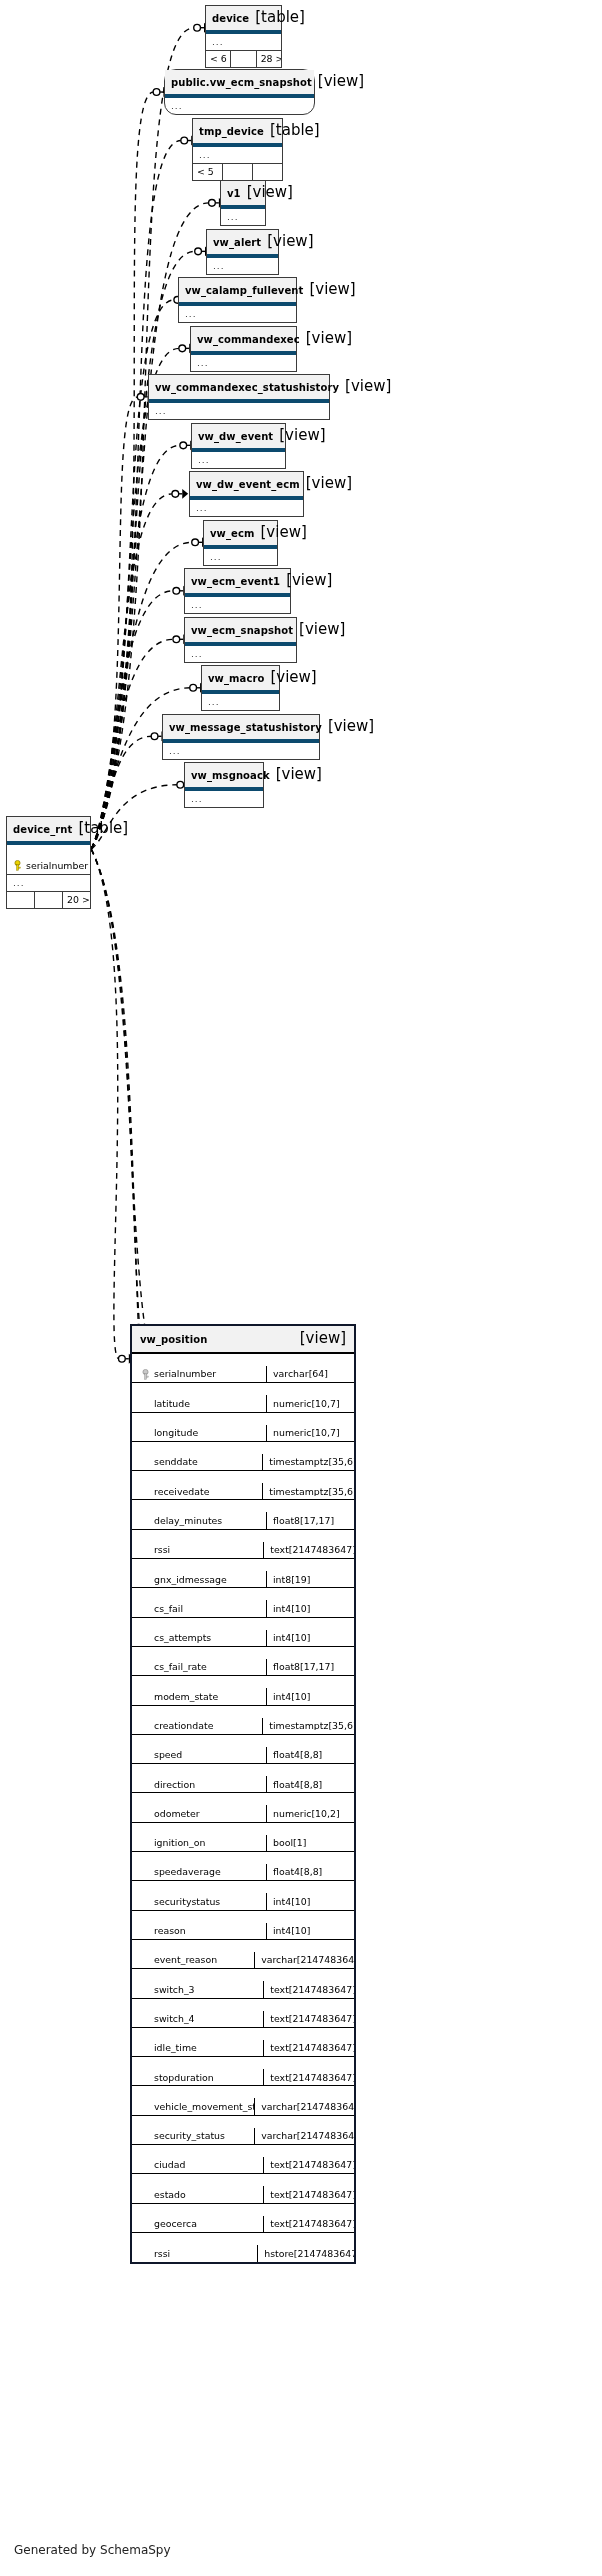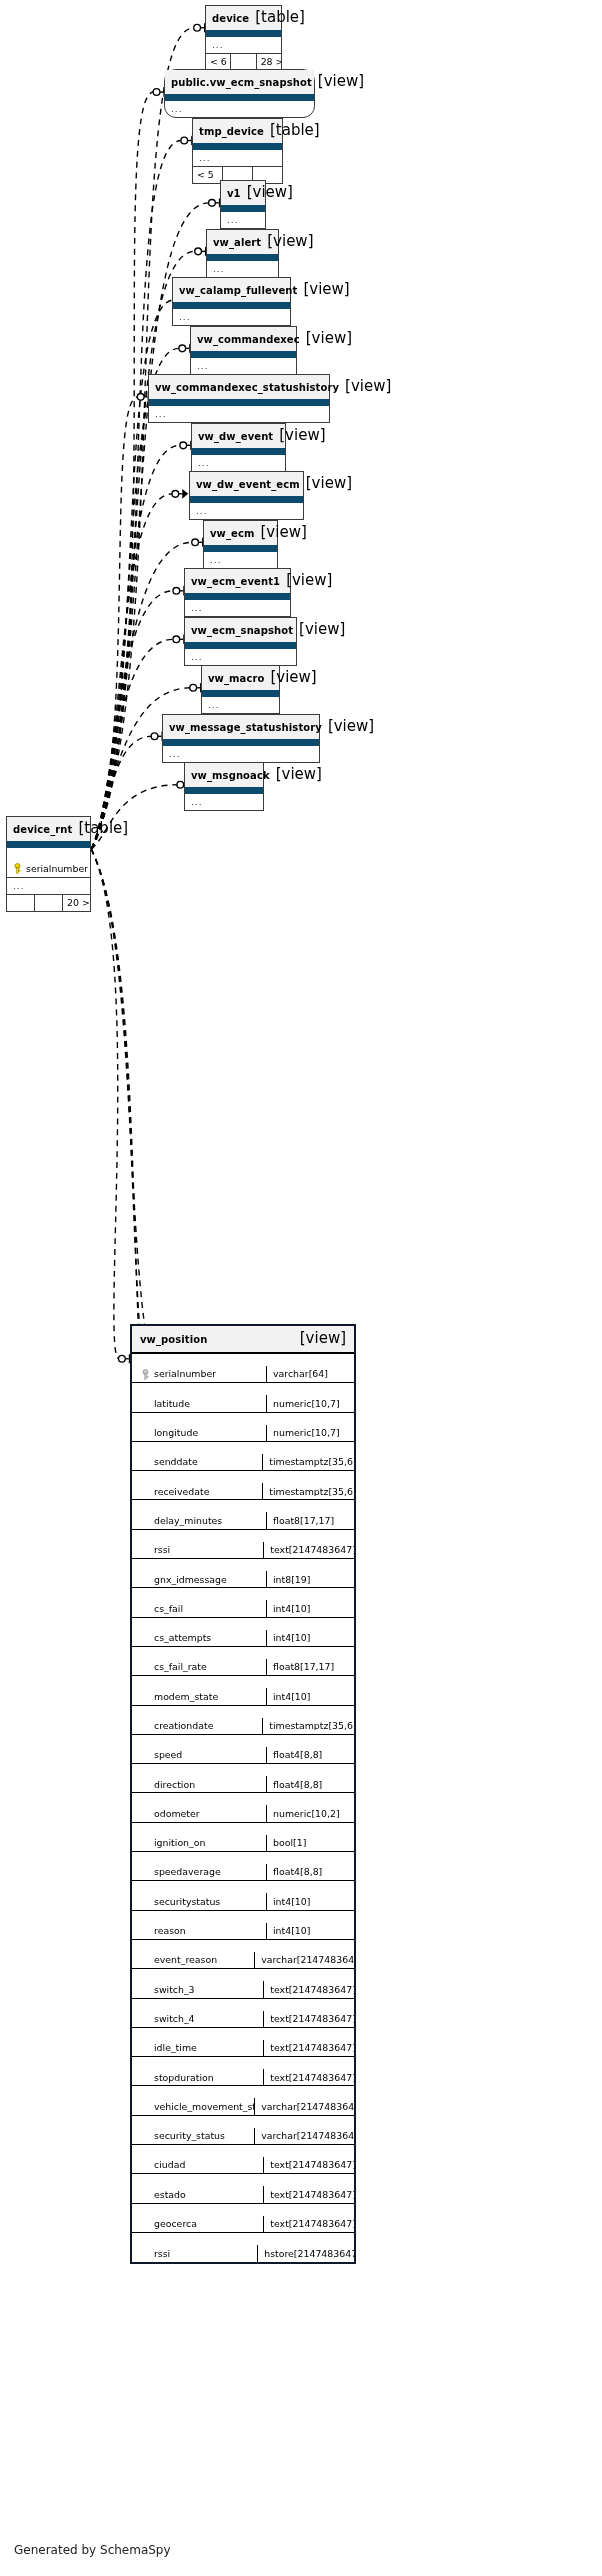--- a/index.html
+++ b/index.html
@@ -35,21 +35,21 @@
     position: absolute;
     border: 1.5px solid #3b3b3b;
     background: #ffffff;
     box-sizing: border-box;
     font-size: 9.4px;
     line-height: 1;
     color: #000;
   }
   .node .title {
     background: #f2f2f2;
-    border-bottom: 7px solid #0c4a6e;
+    border-bottom: 4px solid #0c4a6e;
     padding: 4px 6px 5px 6px;
     white-space: nowrap;
     display: flex;
     align-items: baseline;
     justify-content: space-between;
     box-sizing: border-box;
   }
   .node .title .tname {
     font-weight: bold;
     font-size: 10px;
@@ -274,21 +274,21 @@
         </div>
         <div class="ellipsis">...</div>
       </div>
       <div class="node" style="left: 206px; top: 229px; width: 73px;">
         <div class="title">
           <span class="tname">vw_alert</span>
           <span class="tkind">[view]</span>
         </div>
         <div class="ellipsis">...</div>
       </div>
-      <div class="node" style="left: 172px; top: 277px; width: 119px;">
+      <div class="node" style="left: 178px; top: 277px; width: 119px;">
         <div class="title">
           <span class="tname">vw_calamp_fullevent</span>
           <span class="tkind">[view]</span>
         </div>
         <div class="ellipsis">...</div>
       </div>
       <div class="node" style="left: 190px; top: 326px; width: 107px;">
         <div class="title">
           <span class="tname">vw_commandexec</span>
           <span class="tkind">[view]</span>

